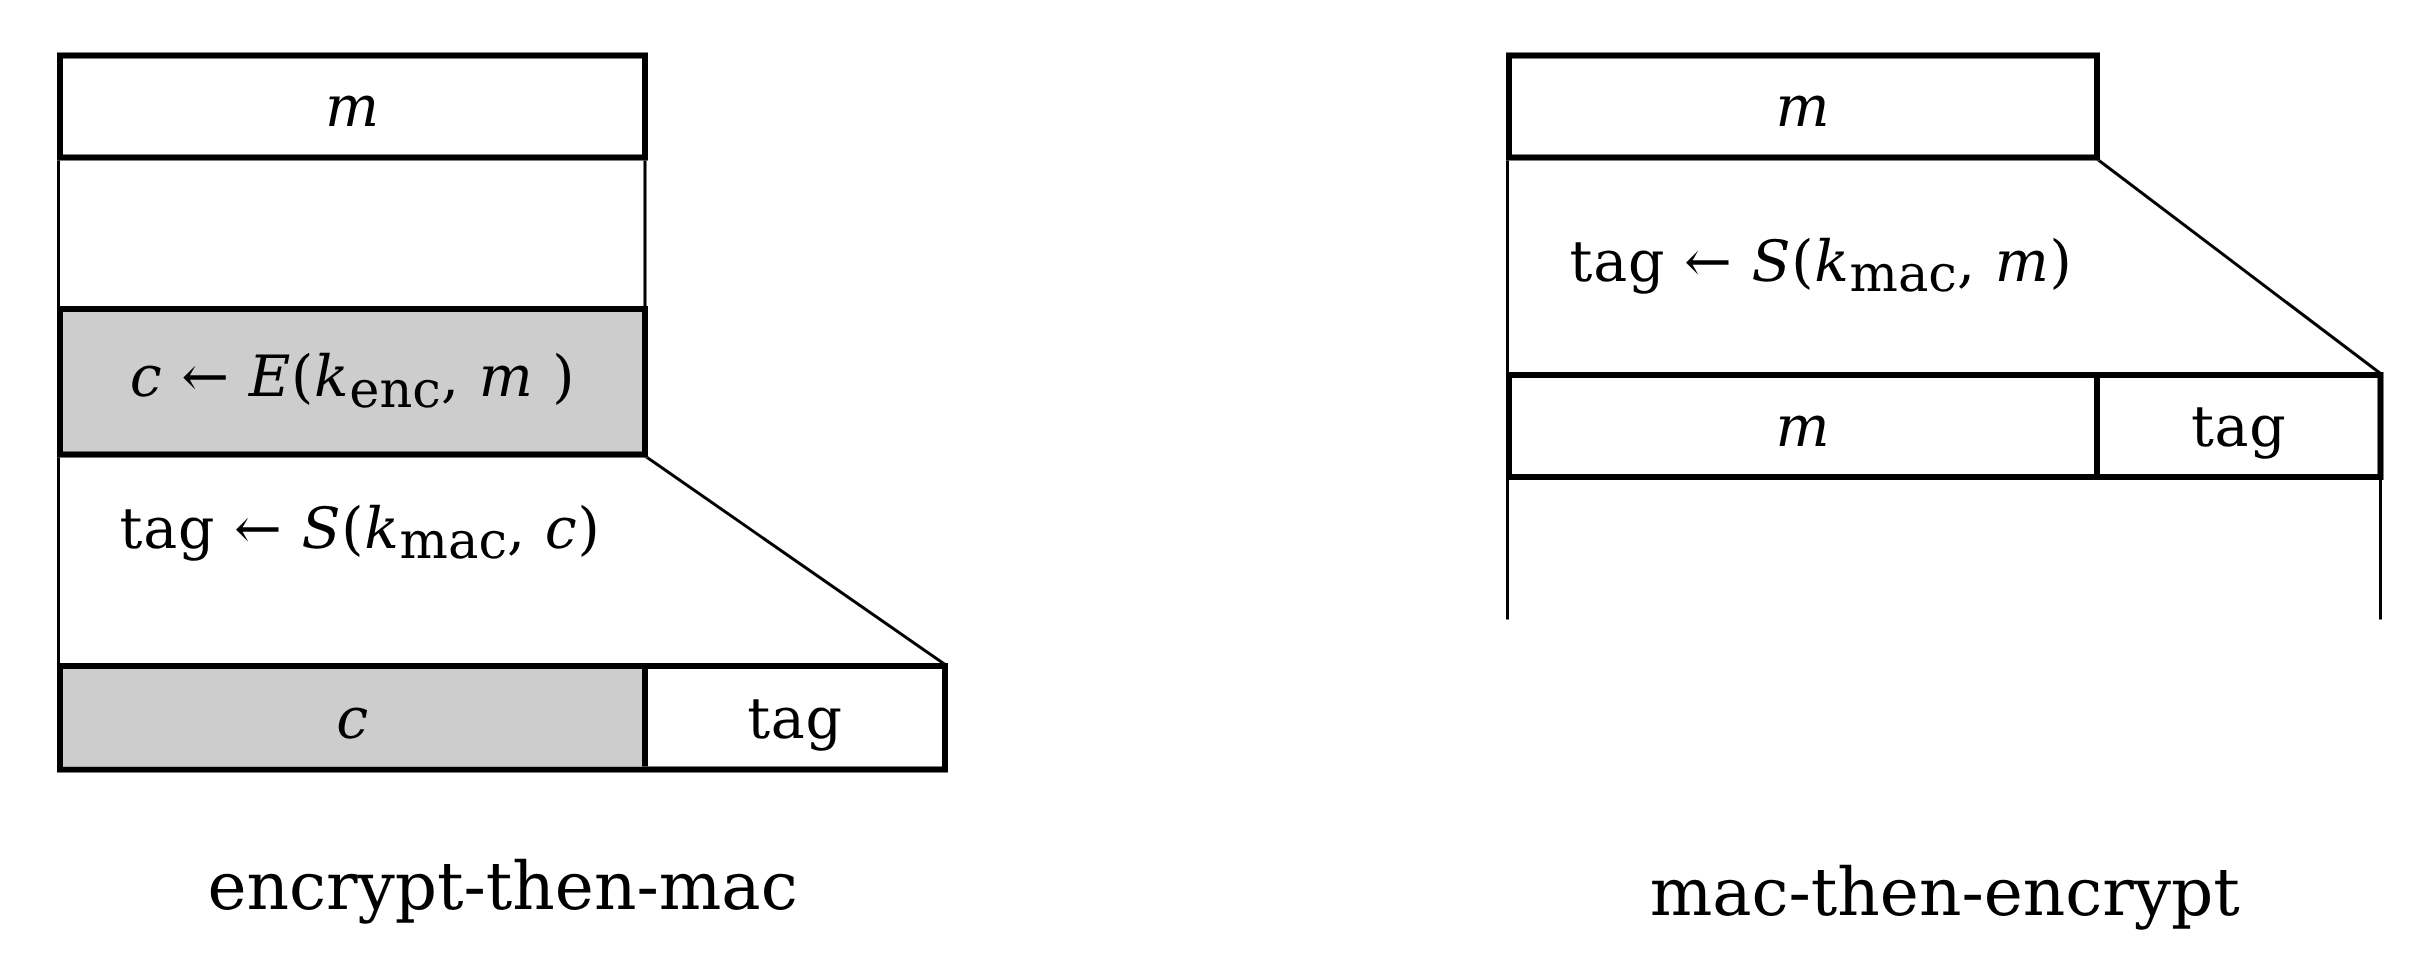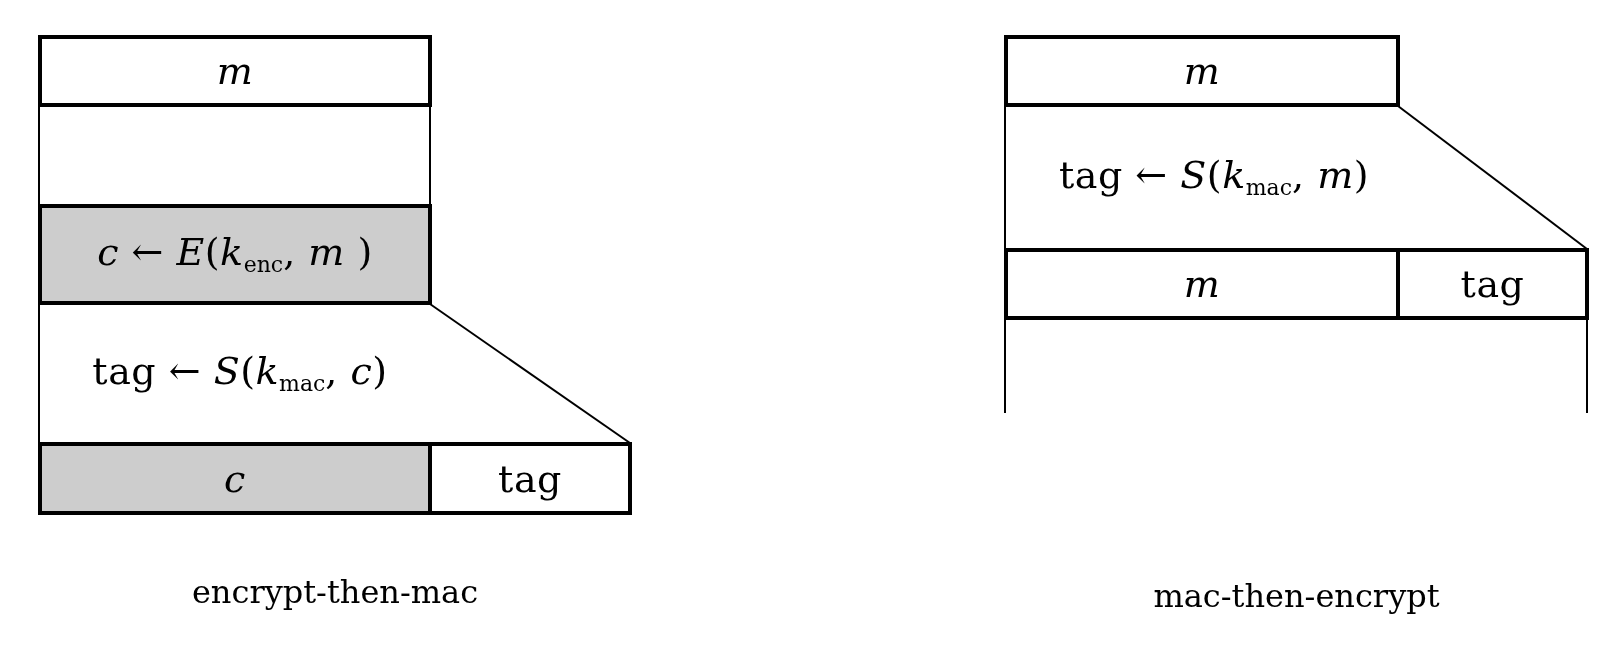--- a/index.html
+++ b/index.html
@@ -52,27 +52,27 @@
   .math {
     font-size: 38px;
     line-height: 1;
     white-space: pre;
     letter-spacing: 0.5px;
   }
   .mi { font-style: italic; }
   .mr { font-style: normal; }
   .msub {
     font-style: normal;
-    font-size: 22px;
+    font-size: 34px;
     vertical-align: -7px;
     letter-spacing: 0px;
   }
   .diagram-label {
     position: absolute;
-    font-size: 32px;
+    font-size: 44px;
     line-height: 60px;
     height: 60px;
     text-align: center;
   }
 </style>
 </head>
 <body>
 
 <div class="canvas" style="--gray: #cdcdcd; --line: #000000; --bg: #ffffff;">
 
@@ -86,21 +86,21 @@
   </div>
 
   <div class="vline" style="left:38px;top:107px;height:97px"></div>
   <div class="vline" style="left:429px;top:107px;height:97px"></div>
 
   <div class="box gray" style="left:38px;top:204px;width:394px;height:101px">
     <span class="math"><span class="mi">c</span><span class="mr"> ← </span><span class="mi">E</span><span class="mr">(</span><span class="mi">k</span><span class="msub">enc</span><span class="mr">, </span><span class="mi">m</span><span class="mr"> )</span></span>
   </div>
 
   <div class="vline" style="left:38px;top:305px;height:137px"></div>
-  <div class="region" style="left:38px;top:305px;width:404px;height:137px">
+  <div class="region" style="left:38px;top:287px;width:404px;height:137px">
     <span class="math"><span class="mr">tag</span><span class="mr"> ← </span><span class="mi">S</span><span class="mr">(</span><span class="mi">k</span><span class="msub">mac</span><span class="mr">, </span><span class="mi">c</span><span class="mr">)</span></span>
   </div>
 
   <div class="box row" style="left:38px;top:442px;width:594px;height:73px">
     <div class="cell gray cell-split" style="width:390px">
       <span class="math mi">c</span>
     </div>
     <div class="cell" style="flex:1">
       <span class="math mr">tag</span>
     </div>

